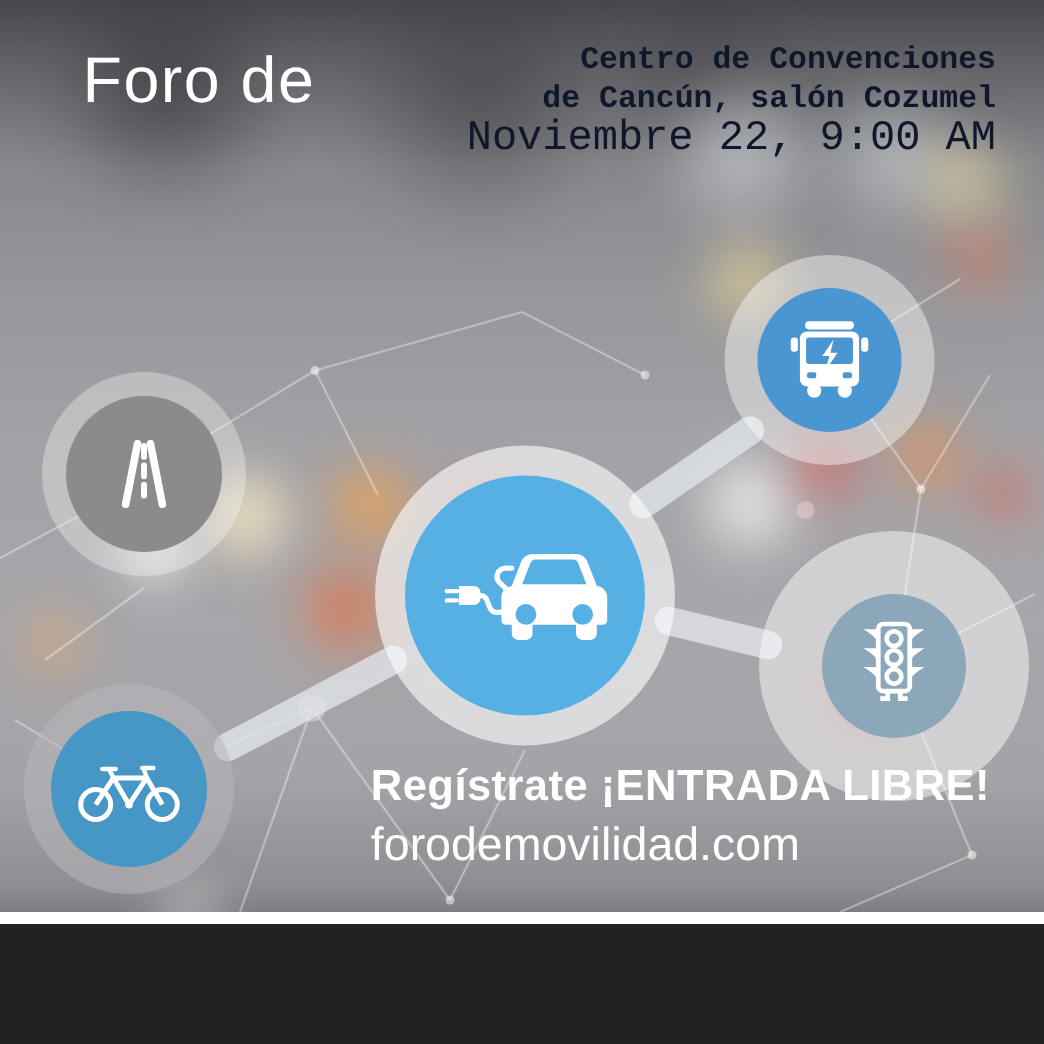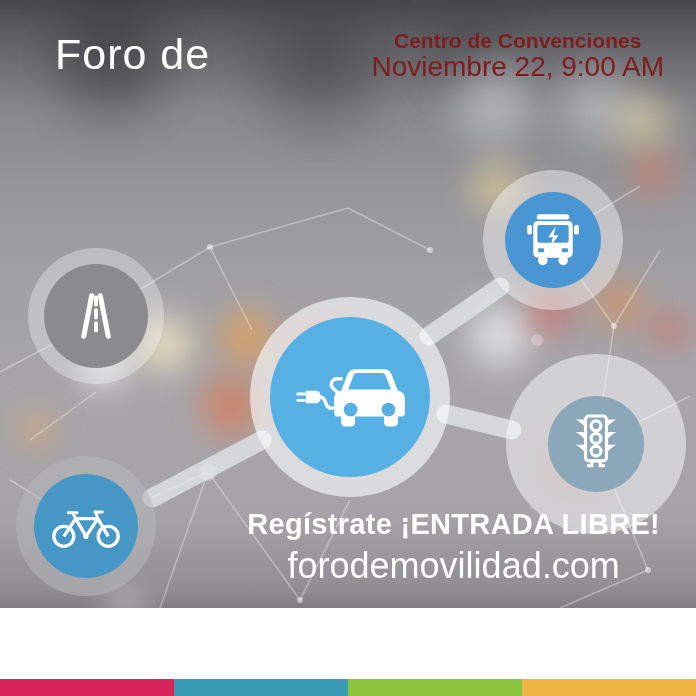--- a/index.html
+++ b/index.html
@@ -1,16 +1,16 @@
 <!DOCTYPE html>
 <html><head>
 <meta charset="utf-8">
 <style>
   html,body{margin:0;padding:0;background:#222;}
-  .poster{position:relative;width:696px;height:696px;overflow:hidden;
+  .poster{position:relative;width:696px;height:616px;overflow:hidden;
     font-family:"Liberation Sans",sans-serif;background:#9a9a9e;}
   
   .photo{position:absolute;left:0;top:0;width:696px;height:608px;overflow:hidden;
     background:linear-gradient(180deg,#47474b 0%,#5f5f64 6%,#87878c 18%,#97979b 32%,
       #a3a2a6 50%,#a8a6aa 68%,#a5a3a7 85%,#908e92 97%,#7f7d81 100%);}
   .blob{position:absolute;border-radius:50%;filter:blur(14px);}
   
   .mesh{position:absolute;left:0;top:0;}
   
   .node{position:absolute;border-radius:50%;display:flex;align-items:center;justify-content:center;}
@@ -24,27 +24,27 @@
   .node-traffic{left:548px;top:396px;width:96px;height:96px;background:#8ca7ba;
     box-shadow:0 0 0 42px rgba(255,255,255,0.48);}
   .node-bike{left:34px;top:474px;width:104px;height:104px;background:#4697c6;
     box-shadow:0 0 0 18px rgba(183,183,186,0.55);}
   
   .title{position:absolute;left:52px;top:30px;margin:0;}
   .title-line1{font-size:43px;font-weight:400;color:#ffffff;letter-spacing:1px;margin:0 0 4px 3px;}
   .title-line2,.title-line3{font-size:60px;font-weight:700;color:#1a7abf;
     line-height:58px;letter-spacing:-1px;margin:0;}
   
-  .event{position:absolute;top:28px;right:32px;text-align:center;color:#7f1d1d;}
+  .event{position:absolute;top:28px;right:32px;text-align:right;color:#0f172a;font-family:Liberation Mono, monospace;}
   .event-bold{font-size:21px;font-weight:700;line-height:26px;margin:0;}
   .event-reg{font-size:28px;font-weight:400;line-height:26px;margin:0;}
   
-  .cta{position:absolute;right:36px;top:508px;text-align:center;color:#fff;}
+  .cta{position:absolute;right:36px;top:508px;text-align:left;color:#fff;}
   .cta-register{font-size:29px;font-weight:700;margin:0;letter-spacing:0.3px;}
-  .cta-site{font-size:36px;font-weight:400;margin:4px 0 0 0;cursor:pointer;}
+  .cta-site{font-size:31px;font-weight:400;margin:4px 0 0 0;cursor:pointer;}
   
   .footer{position:absolute;left:0;top:608px;width:696px;height:71px;background:#ffffff;}
   .stripe{position:absolute;left:0;top:679px;width:696px;height:17px;display:flex;}
   .stripe div{flex:1;}
 </style>
 </head>
 <body>
 
 <div class="poster">
 
@@ -173,20 +173,21 @@
       <circle cx="50" cy="46" r="3.5" fill="#fff"></circle>
     </svg>
   </div>
 
   <div class="title">
     <div class="title-line1">Foro de</div>
   </div>
 
   <div class="event">
     <p class="event-bold">Centro de Convenciones</p>
+    <p class="event-bold">de Cancún, salón Cozumel</p>
     <p class="event-reg">Noviembre 22, 9:00 AM</p>
   </div>
 
   <div class="cta">
     <p class="cta-register">Regístrate ¡ENTRADA LIBRE!</p>
     <p class="cta-site">forodemovilidad.com</p>
   </div>
 
   <div class="footer">
     

